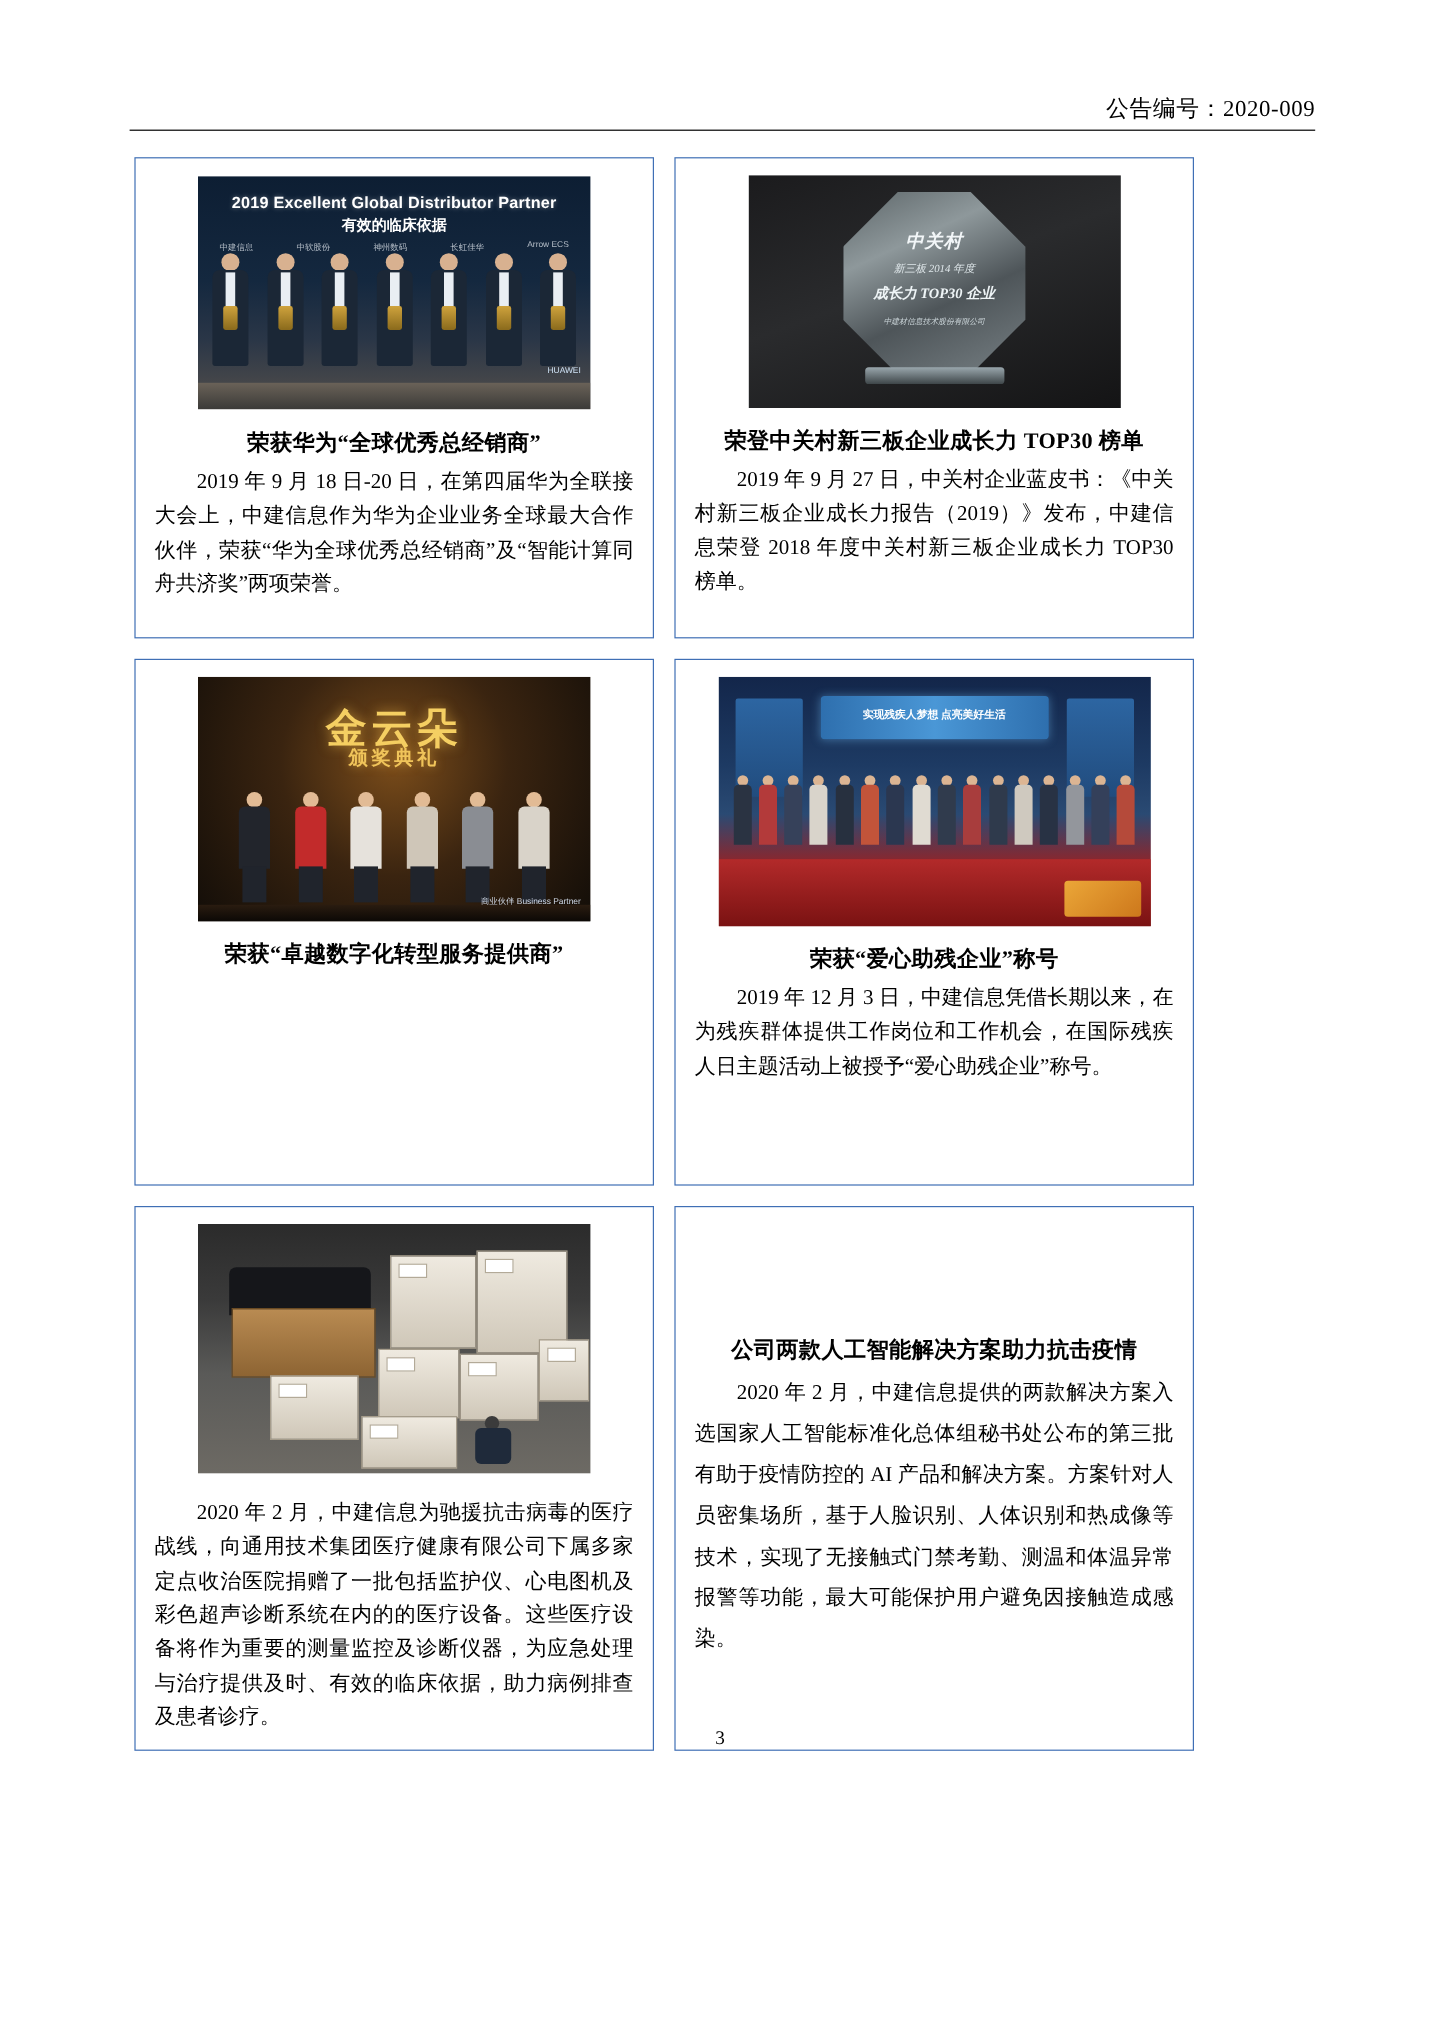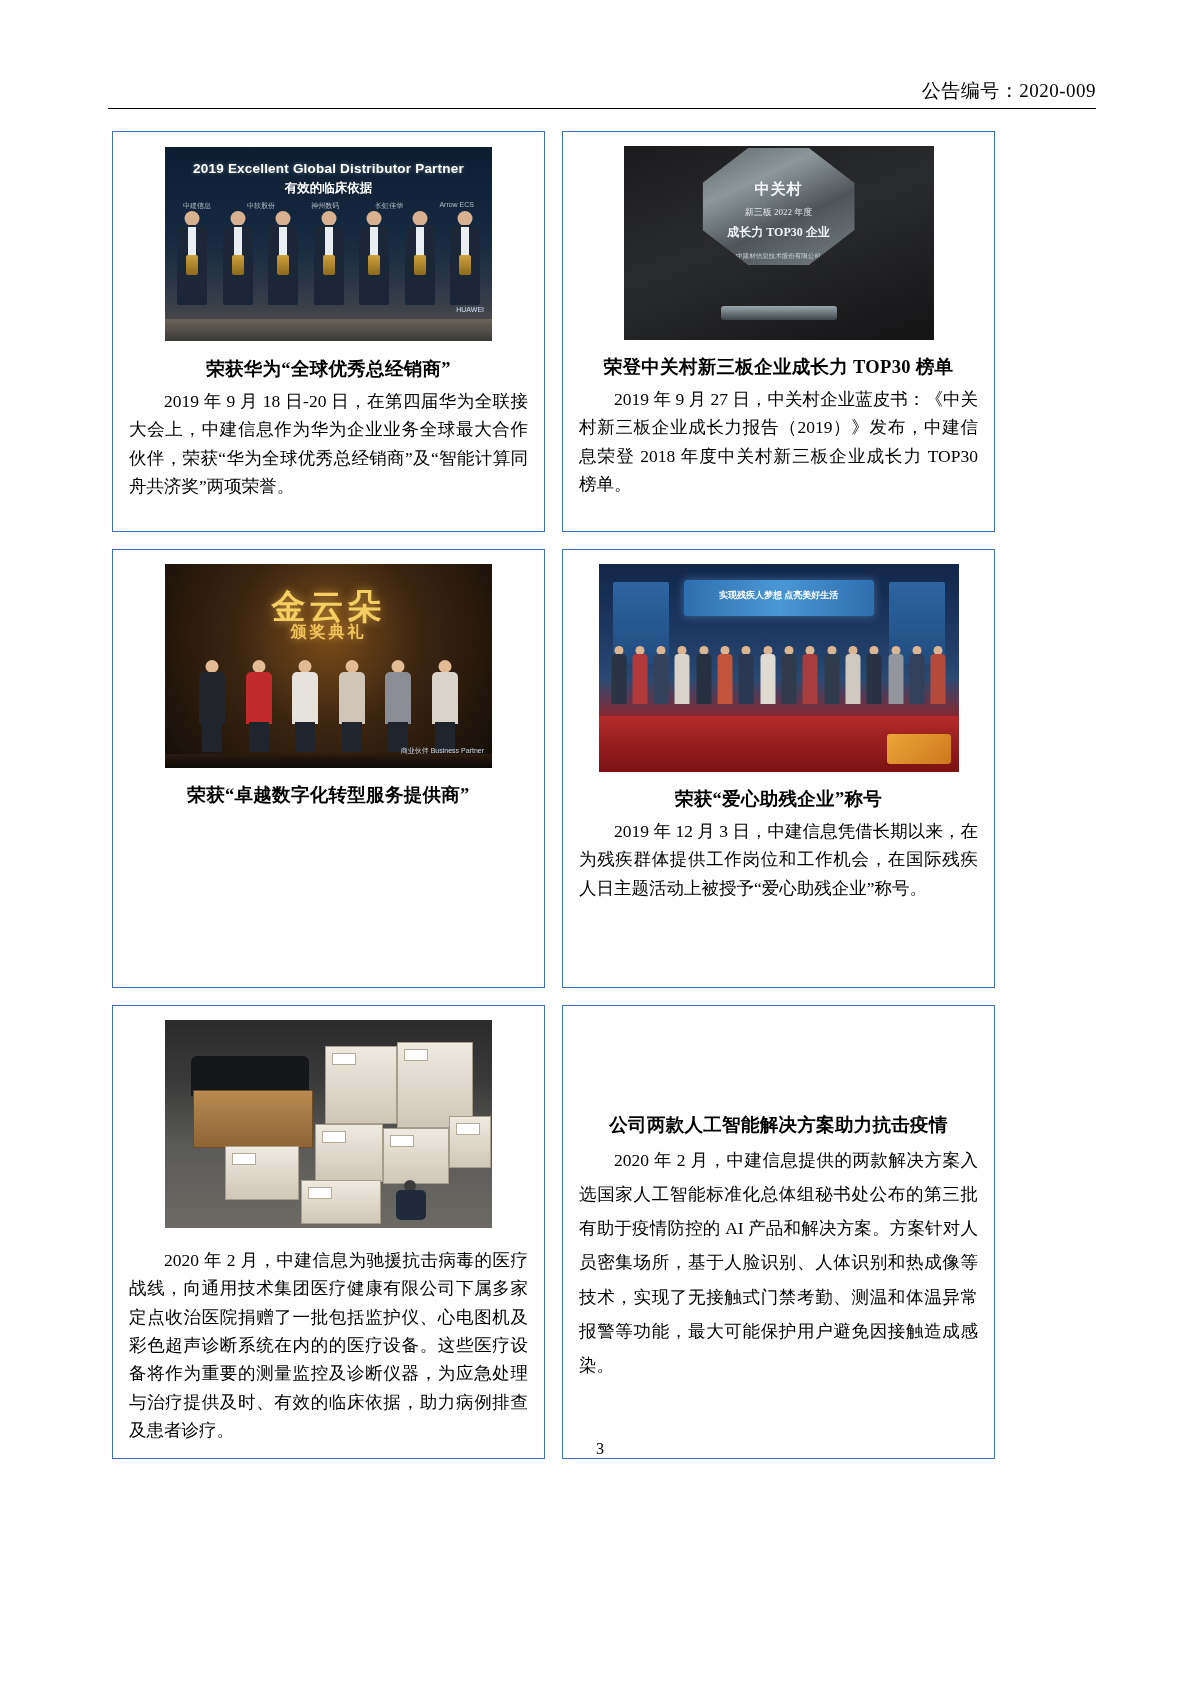--- a/index.html
+++ b/index.html
@@ -197,26 +197,27 @@
   .p2 {
     width: 310px;
     height: 194px;
     margin: 0 auto;
     background: linear-gradient(160deg,#1b1b1d 0%, #2a2b2d 45%, #141415 100%);
     position: relative;
     overflow: hidden;
   }
   .p2 .plaque {
     position: absolute;
-    top: 2px; left: 50%;
+    top: 14px; left: 50%;
     transform: translateX(-50%);
-    width: 152px; height: 117px;
+    width: 152px; height: 152px;
     background: linear-gradient(155deg,#5d6669 0%, #8e989b 30%, #4e5559 60%, #767f83 100%);
     clip-path: polygon(30% 0%, 70% 0%, 100% 30%, 100% 70%, 70% 100%, 30% 100%, 0% 70%, 0% 30%);
     box-shadow: 0 0 18px rgba(200,220,230,.25);
+    font-style: italic;
   }
   .p2 .plaque .t1 {
     position: absolute;
     top: 32px; left: 0; right: 0;
     text-align: center;
     color: #f2f6f8;
     font-weight: bold;
     font-size: 15px;
     font-family: "Liberation Sans", sans-serif;
     letter-spacing: 1px;
@@ -494,21 +495,21 @@
         </div>
         <div class="cap">荣获华为“全球优秀总经销商”</div>
         <p class="body-text">2019 年 9 月 18 日-20 日，在第四届华为全联接大会上，中建信息作为华为企业业务全球最大合作伙伴，荣获“华为全球优秀总经销商”及“智能计算同舟共济奖”两项荣誉。</p>
       </div>
 
       <div class="cell tall1">
         <div class="photo">
           <div class="p2">
             <div class="plaque">
               <div class="t1">中关村</div>
-              <div class="t2">新三板 2022 年度</div>
+              <div class="t2">新三板 2014 年度</div>
               <div class="t3">成长力 TOP30 企业</div>
               <div class="t4">中建材信息技术股份有限公司</div>
             </div>
             <div class="base"></div>
           </div>
         </div>
         <div class="cap">荣登中关村新三板企业成长力 TOP30 榜单</div>
         <p class="body-text">2019 年 9 月 27 日，中关村企业蓝皮书：《中关村新三板企业成长力报告（2019）》发布，中建信息荣登 2018 年度中关村新三板企业成长力 TOP30 榜单。</p>
       </div>
 

